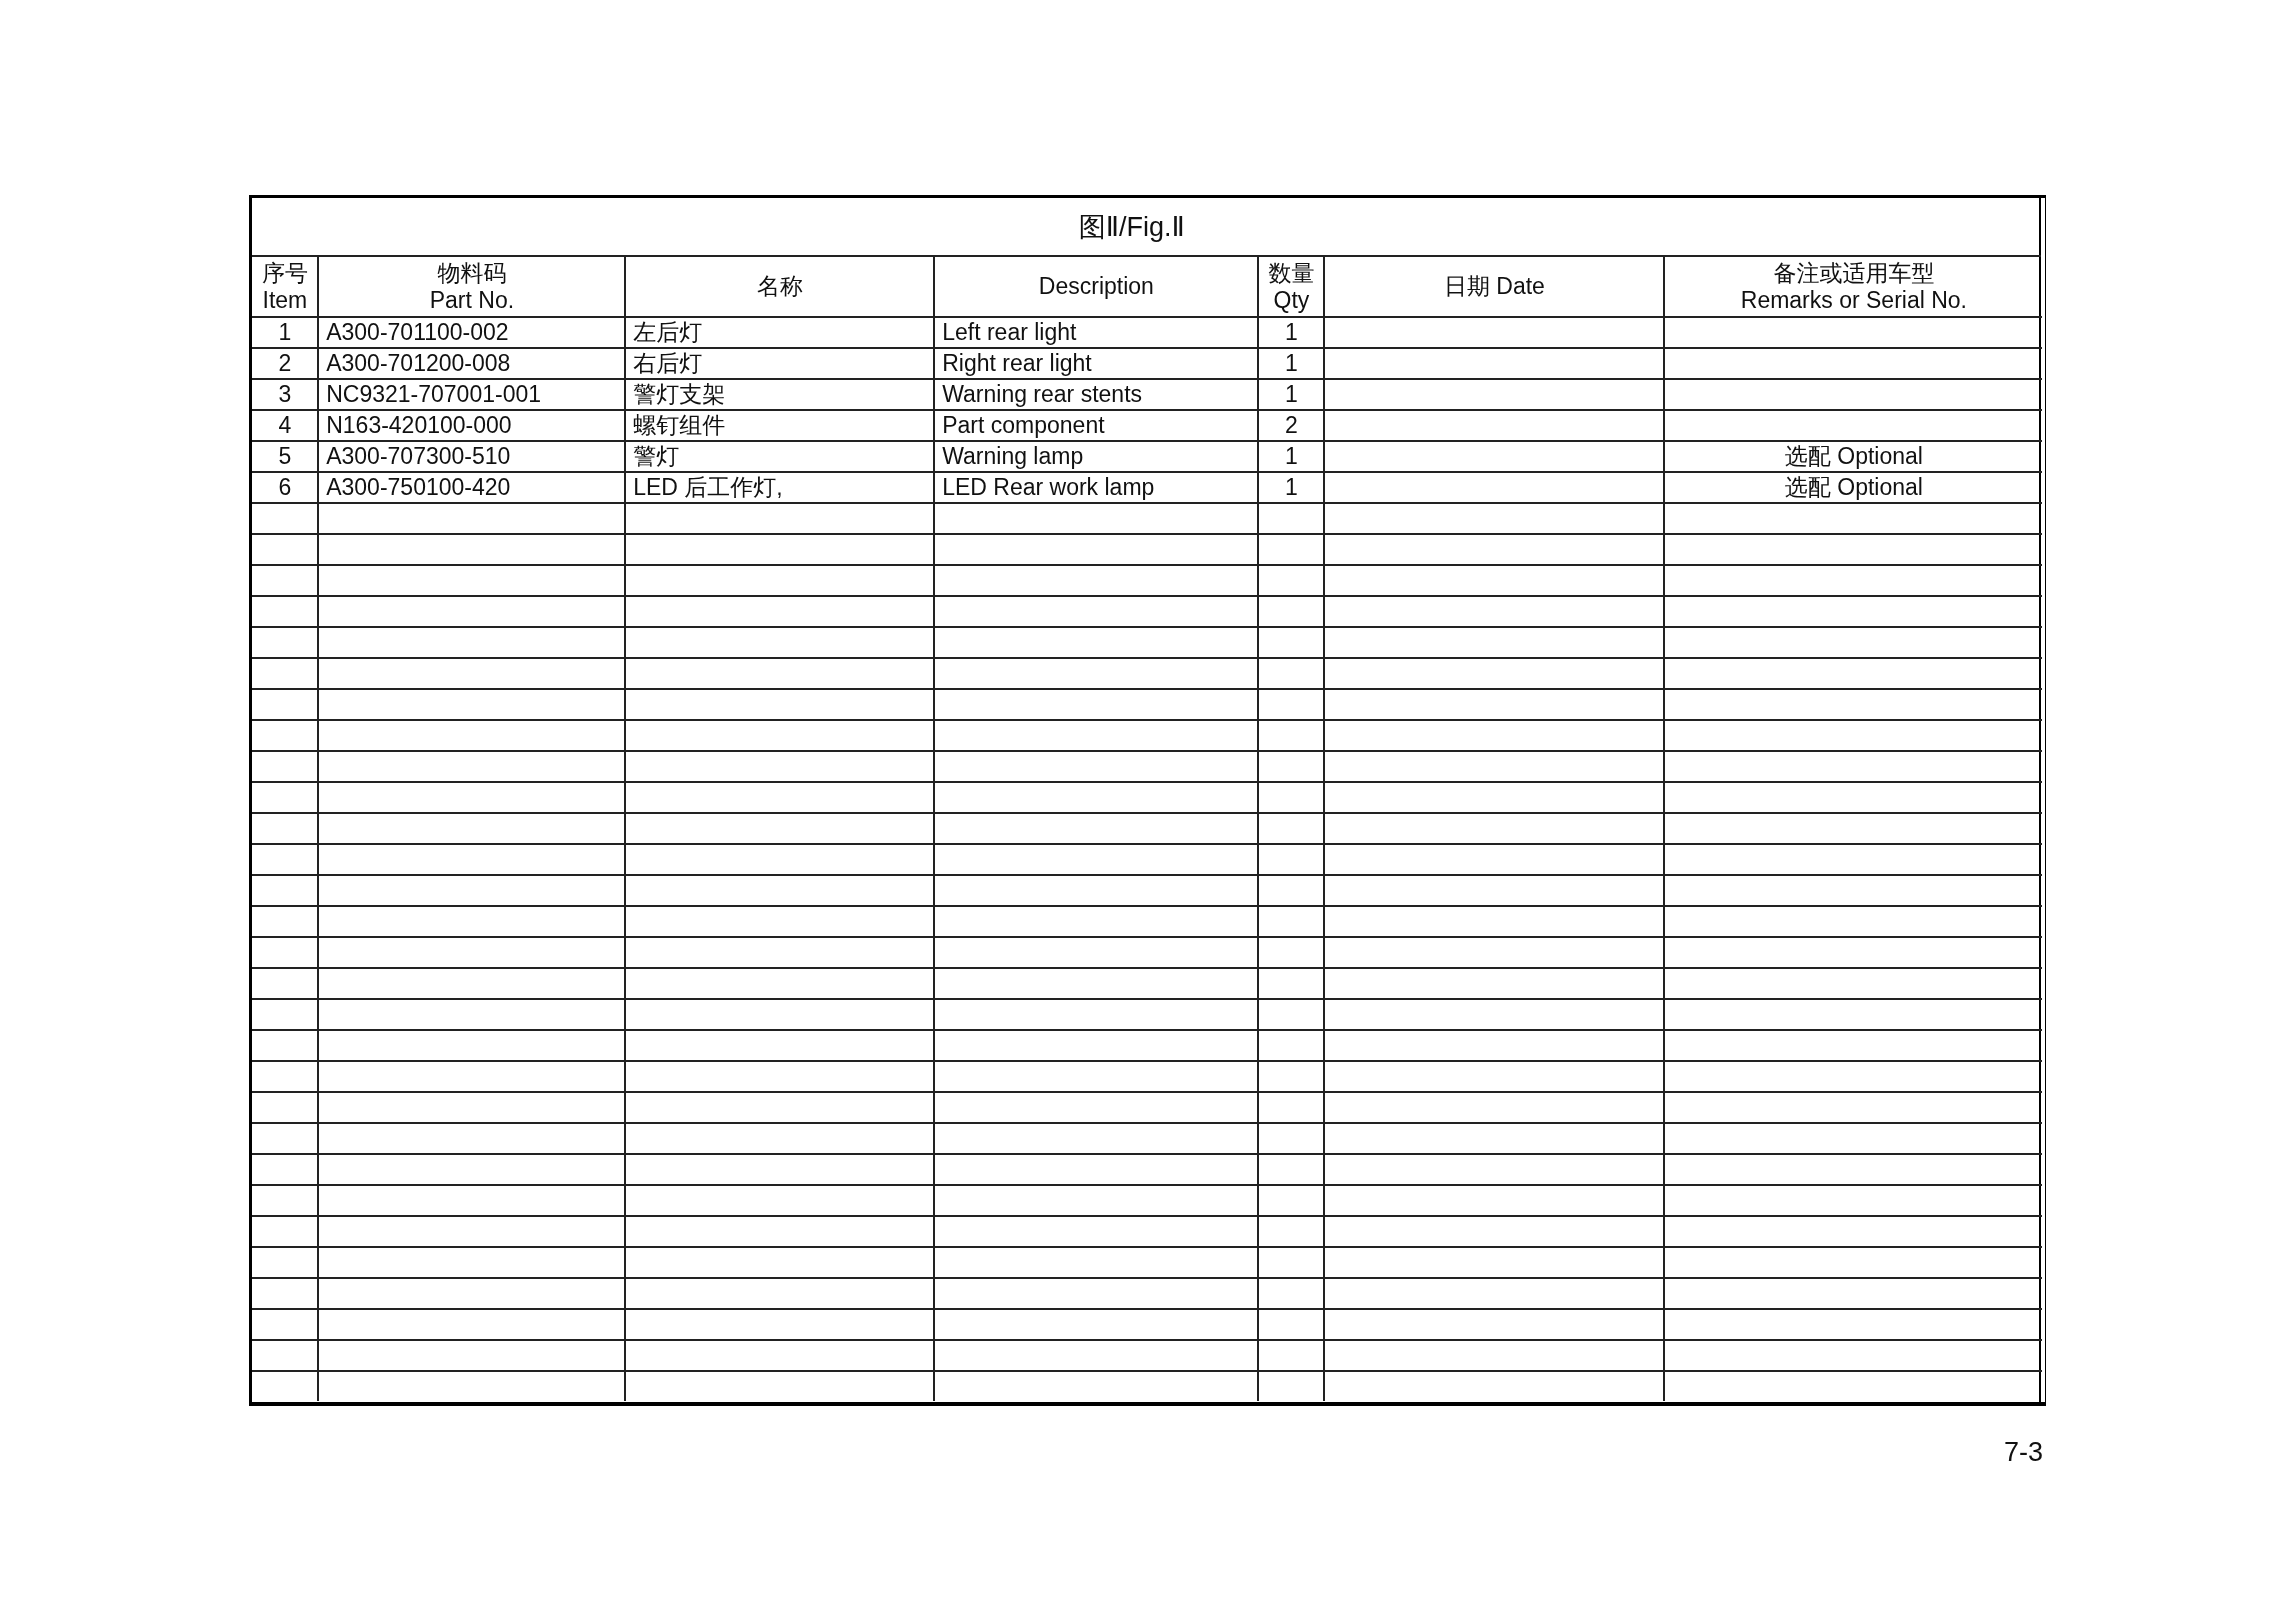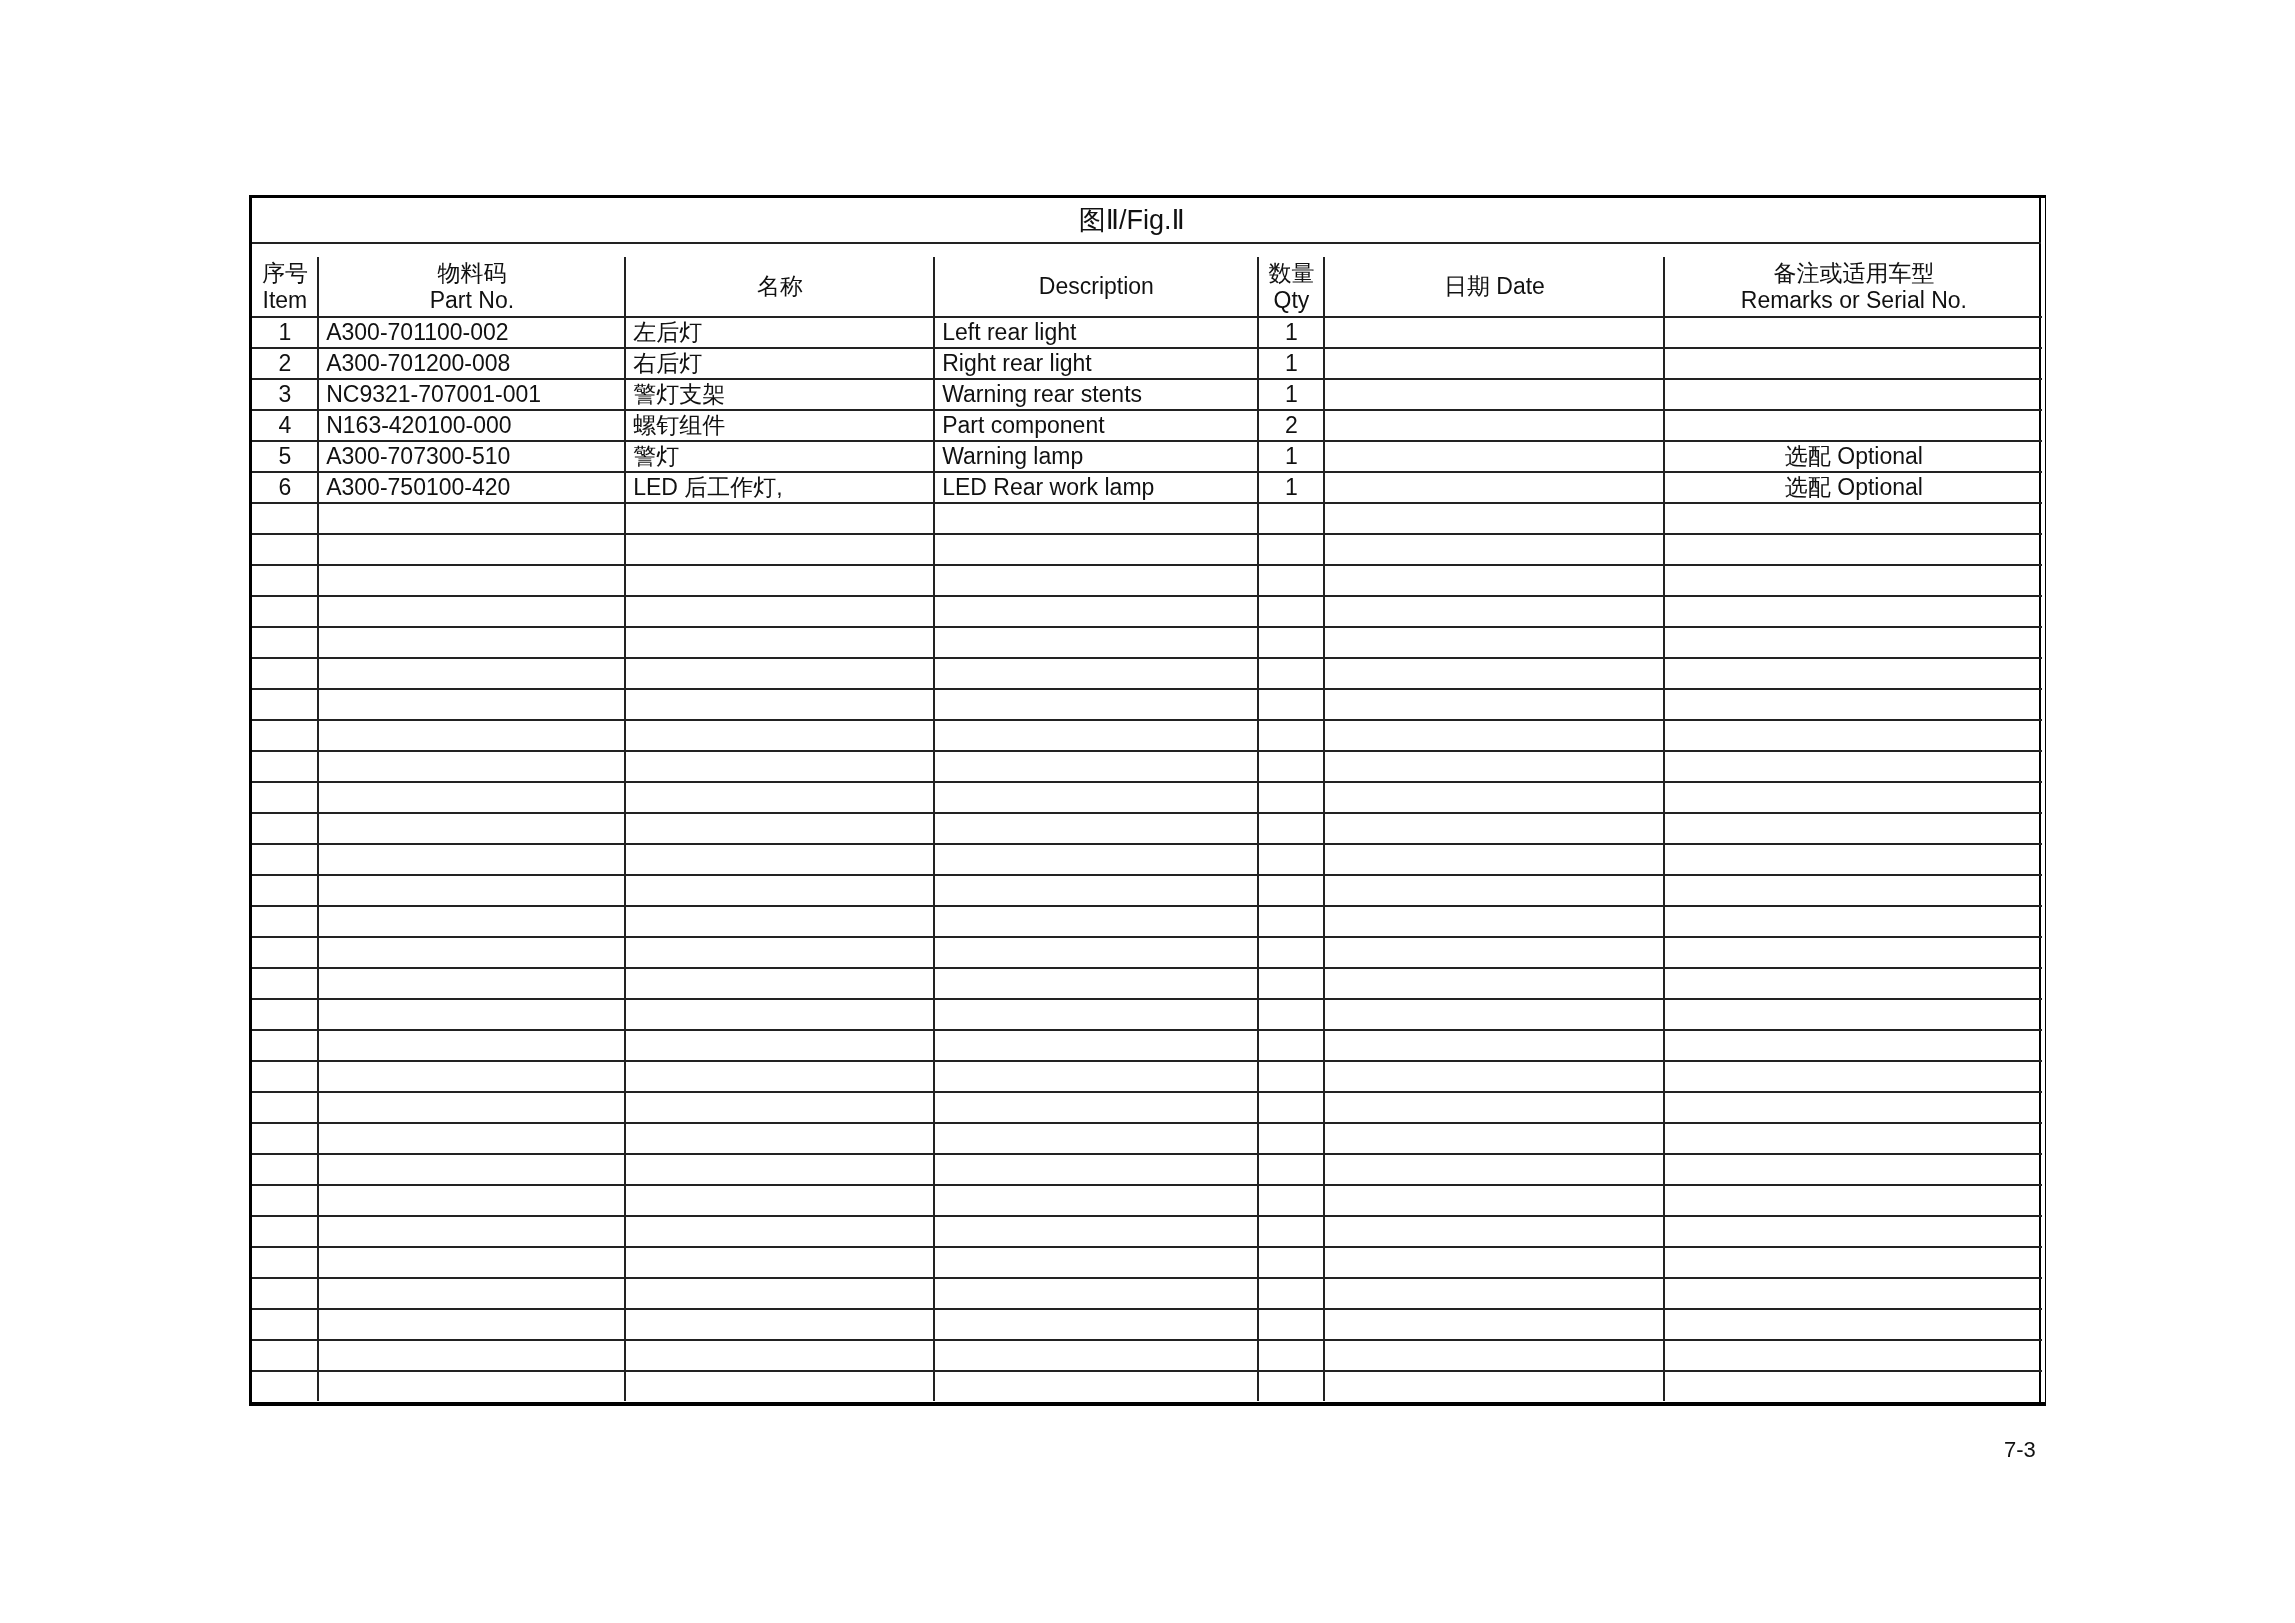--- a/index.html
+++ b/index.html
@@ -4,35 +4,35 @@
 <style>
   html, body { margin:0; padding:0; background:#ffffff; }
   body { width:2295px; height:1623px; position:relative; overflow:hidden;
          font-family:"Liberation Sans", "DejaVu Sans", sans-serif; color:#111; }
   .sheet { position:absolute; left:249px; top:195px; width:1797px; height:1211px; }
   .frame { position:absolute; left:0; top:0; right:0; bottom:0;
            border-left:3.4px solid #000; border-top:3.4px solid #000; border-bottom:4.1px solid #000;
            border-right:0; box-sizing:border-box; }
   .rborder1 { position:absolute; top:0; bottom:0; right:4.8px; width:2.7px; background:#000; }
   .rborder2 { position:absolute; top:0; bottom:0; right:0; width:1.4px; background:#000; }
-  .title-row { position:absolute; left:3.4px; right:4.8px; top:3.4px; height:46px;
+  .title-row { position:absolute; left:3.4px; right:4.8px; top:3.4px; height:59px;
                display:flex; align-items:center; justify-content:center;
                font-size:27px; border-bottom:2.7px solid #222; box-sizing:border-box; }
   .title-row span { white-space:pre; }
   table { position:absolute; left:3.4px; top:62px; border-collapse:collapse; table-layout:fixed; }
   td, th { border:2px solid #222; padding:0; font-weight:normal; overflow:hidden; white-space:nowrap; }
   th { height:59px; font-size:23px; line-height:27px; text-align:center; vertical-align:middle; }
   td { height:29px; font-size:23px; line-height:27px; }
   table tr > *:first-child { border-left:0; }
   table tr > *:last-child { border-right:0; }
   table tr:last-child td { border-bottom:0; }
   thead tr th { border-top:0; }
   td.c { text-align:center; }
   td.l { padding-left:6.8px; }
-  .pgnum { position:absolute; left:2004px; top:1437px; font-size:22px;text-align:right; }
+  .pgnum { position:absolute; left:2004px; top:1437px; font-size:27px;text-align:right; }
 </style>
 </head>
 <body>
 
 <div class="sheet">
   <div class="frame"></div>
   <div class="rborder1"></div>
   <div class="rborder2"></div>
 
   <div class="title-row">

